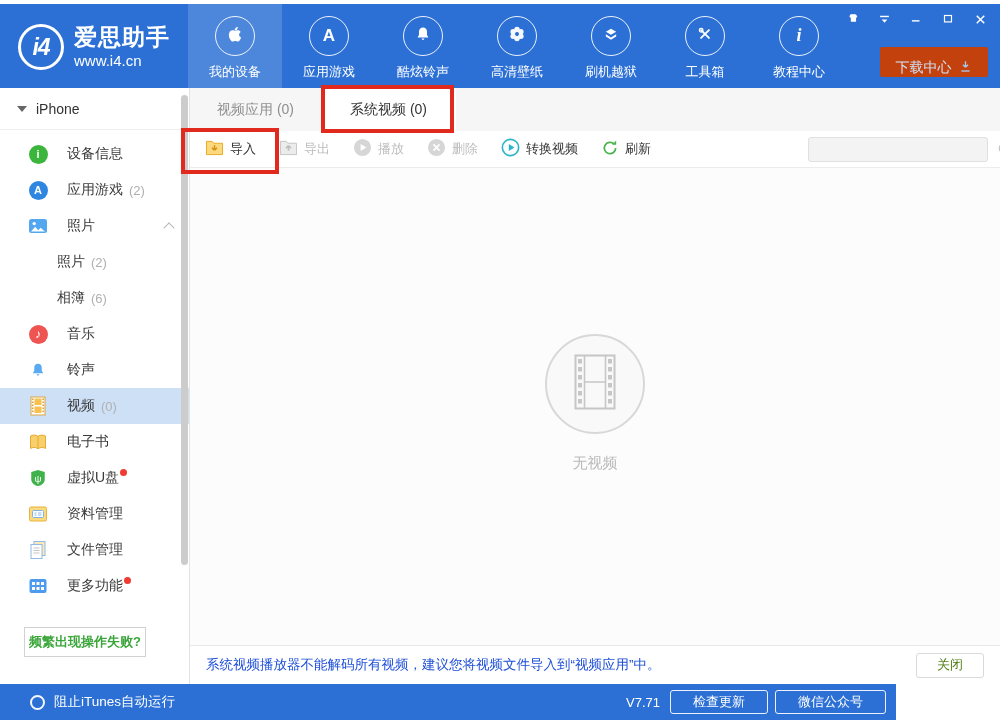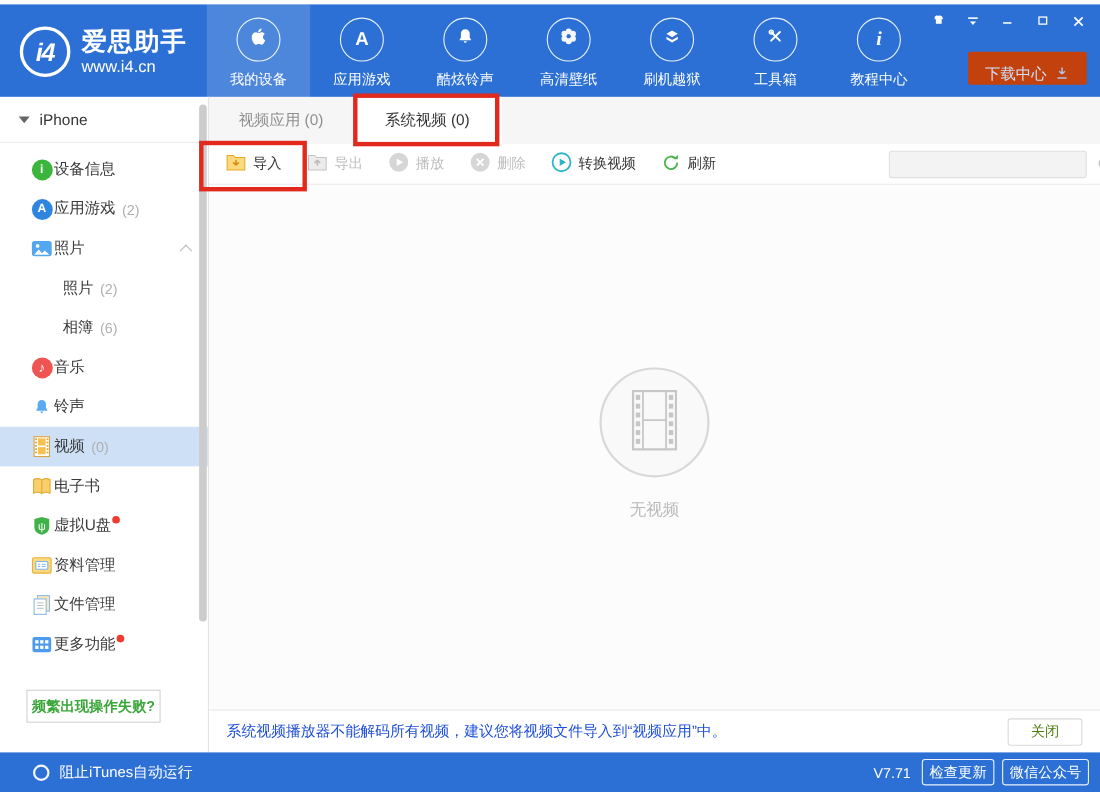--- a/index.html
+++ b/index.html
@@ -34,21 +34,21 @@
 
   
   .sidebar { position:absolute; left:0; top:88px; width:190px; height:596px; background:#fff; border-right:1px solid #e3e3e3; }
   .device-row { height:42px; display:flex; align-items:center; padding-left:17px; gap:9px; border-bottom:1px solid #ededed; cursor:pointer; }
   .tri-down { width:0; height:0; border-left:5px solid transparent; border-right:5px solid transparent; border-top:6px solid #666; }
   .device-name { font-size:14px; color:#333; }
   .side-list { padding-top:6px; }
   .side-item { height:36px; display:flex; align-items:center; padding-left:28px; cursor:pointer; position:relative; }
   .side-item.selected { background:#cde0f6; }
   .side-item .ic { width:20px; height:20px; display:flex; align-items:center; justify-content:center; }
-  .side-label { font-size:14px; color:#3a3a3a; margin-left:1px; }
+  .side-label { font-size:14px; color:#3a3a3a; margin-left:19px; }
   .side-count { font-size:13px; color:#b0b0b0; margin-left:6px; }
   .side-item.child { padding-left:57px; }
   .side-item.child .side-label { margin-left:0; }
   .dot-badge { width:7px; height:7px; background:#f03b30; border-radius:50%; margin-left:1px; position:relative; top:-6px; }
   .chev-up { width:8px; height:8px; border-left:1.5px solid #b9b9b9; border-top:1.5px solid #b9b9b9;
     transform:rotate(45deg); margin-left:auto; margin-right:16px; position:relative; top:2px; }
   .side-scroll { position:absolute; right:1px; top:7px; width:7px; height:470px; background:#cccccc; border-radius:4px; }
   .help-btn { position:absolute; left:24px; top:539px; width:122px; height:30px; background:#fff;
     border:1px solid #d2d2d2; color:#3aa639; font-size:13px; font-weight:bold;
     display:flex; align-items:center; justify-content:center; cursor:pointer; }
@@ -72,28 +72,28 @@
   .empty-circle { margin-top:166px; width:100px; height:100px; border:2px solid #d8d8d8; border-radius:50%;
     background:#f9f9f9; display:flex; align-items:center; justify-content:center; }
   .empty-label { margin-top:20px; font-size:15px; color:#b9b9b9; }
 
   .notice { height:39px; background:#fff; border-top:1px solid #e8e8e8; display:flex; align-items:center; padding:0 16px; flex-shrink:0; }
   .notice-text { font-size:13.5px; color:#1d4ed8; }
   .notice-close { margin-left:auto; width:68px; height:25px; border:1px solid #d9d9d9; border-radius:3px;
     background:#fff; color:#4d7c0f; font-size:13px; display:flex; align-items:center; justify-content:center; cursor:pointer; }
 
   
-  .statusbar { position:absolute; left:0; top:684px; width:1000px; height:36px; background:#2c70d5;
+  .statusbar { position:absolute; left:0; top:684px; width:896px; height:36px; background:#2c70d5;
     display:flex; align-items:center; color:#fff; }
   .radio-circle { width:15px; height:15px; border:2px solid rgba(255,255,255,.95); border-radius:50%; }
   .itunes-toggle { display:flex; align-items:center; gap:9px; padding-left:30px; font-size:13.5px; cursor:pointer; }
   .status-right { margin-left:auto; display:flex; align-items:center; gap:7px; padding-right:10px; }
   .version { font-size:13px; margin-right:3px; }
   .status-btn { height:24px; border:1px solid rgba(255,255,255,.9); border-radius:3px; background:transparent;
-    color:#fff; font-size:13px; display:flex; align-items:center; justify-content:center; padding:0 6px; cursor:pointer; }
+    color:#fff; font-size:13px; display:flex; align-items:center; justify-content:center; padding:0 22px; cursor:pointer; }
 
   
   .anno { position:absolute; border:4px solid #e2291d; z-index:99; pointer-events:none; }
   .anno-tab { left:321px; top:85px; width:133px; height:48px; }
   .anno-import { left:181px; top:128px; width:98px; height:46px; }
 </style>
 </head>
 <body>
 
 <div class="window">

